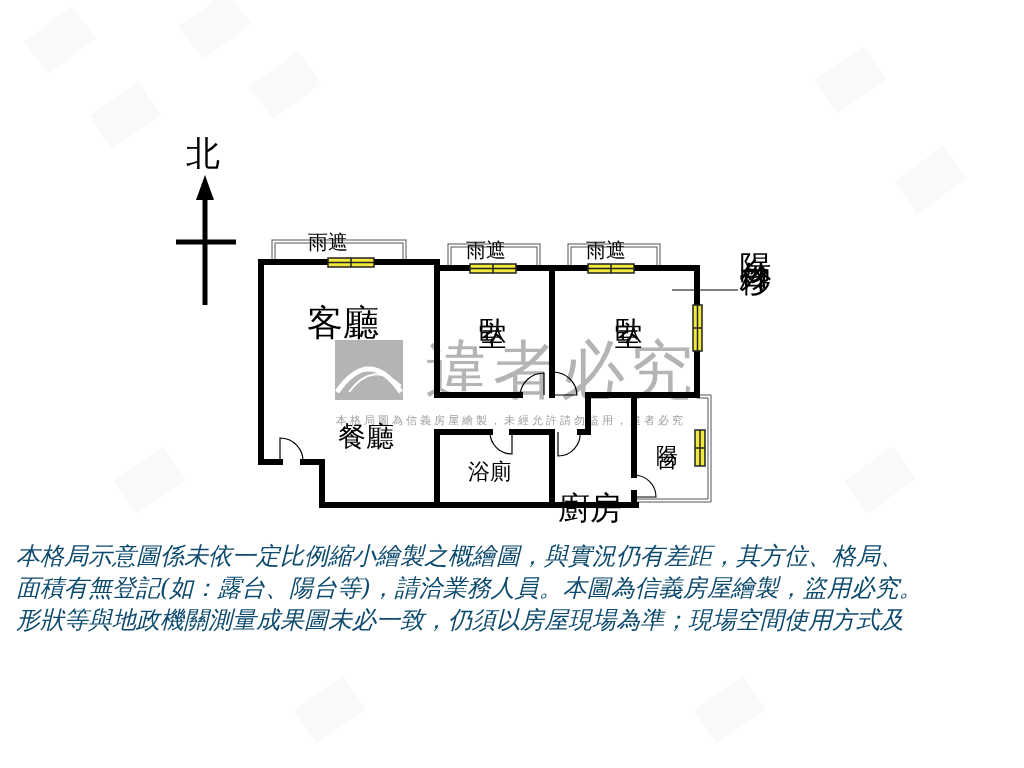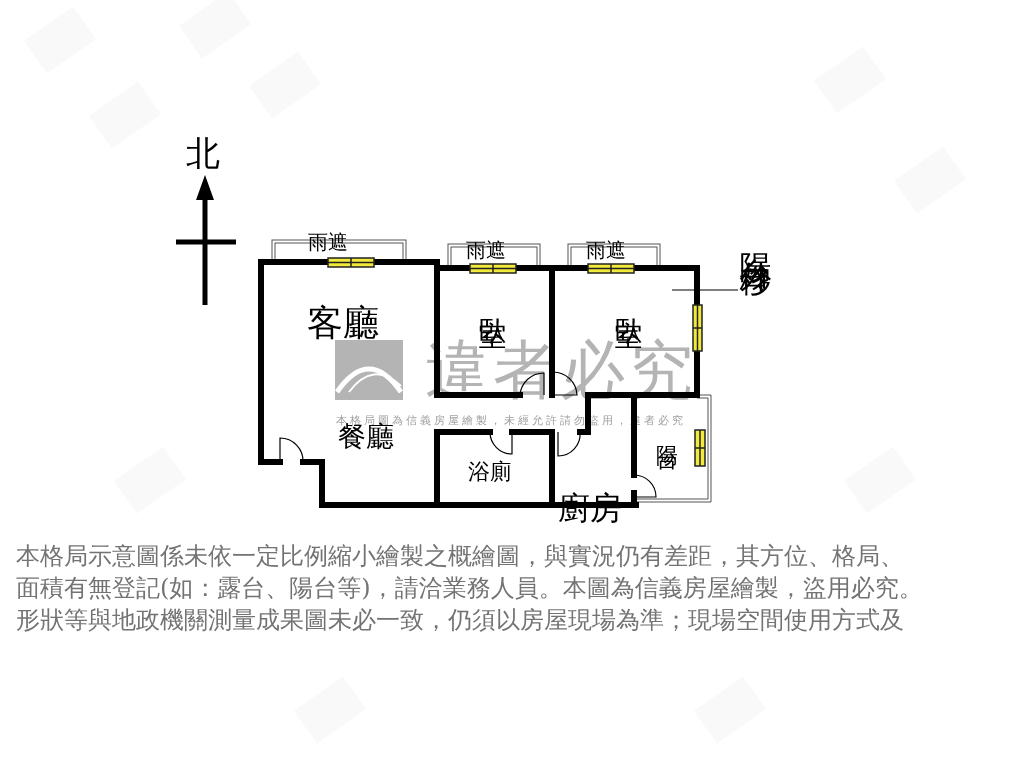--- a/index.html
+++ b/index.html
@@ -21,22 +21,23 @@
     position: absolute; left: 425px; top: 338px; font-size: 64px; color: #a8a8a8; opacity: 0.85;
     font-family: "DejaVu Sans", "Liberation Sans", sans-serif; letter-spacing: 4px; line-height: 1;
   }
   .wm-small {
     position: absolute; left: 336px; top: 413px; font-size: 11px; color: #a0a0a0;
     font-family: "DejaVu Sans", "Liberation Sans", sans-serif; letter-spacing: 3px; white-space: nowrap;
   }
   .wm-logo { position: absolute; left: 335px; top: 340px; width: 68px; height: 60px; background: #a8a8a8; opacity: 0.85; }
   .disclaimer {
     position: absolute; left: 16px; top: 540px; width: 1000px;
-    font-size: 24px; line-height: 32px; color: #737373;
+    font-size: 24px; line-height: 32px; color: #0c4a6e;
     font-family: "DejaVu Serif", "Liberation Serif", serif;
+    font-style: italic;
   }
   .disclaimer div { white-space: nowrap; }
 </style>
 </head>
 <body>
 
 <div>
   <div class="wm-tile" style="left:30px;top:20px;background:#888"></div>
   <div class="wm-tile" style="left:185px;top:5px;background:#888"></div>
   <div class="wm-tile" style="left:95px;top:95px;background:#888"></div>

